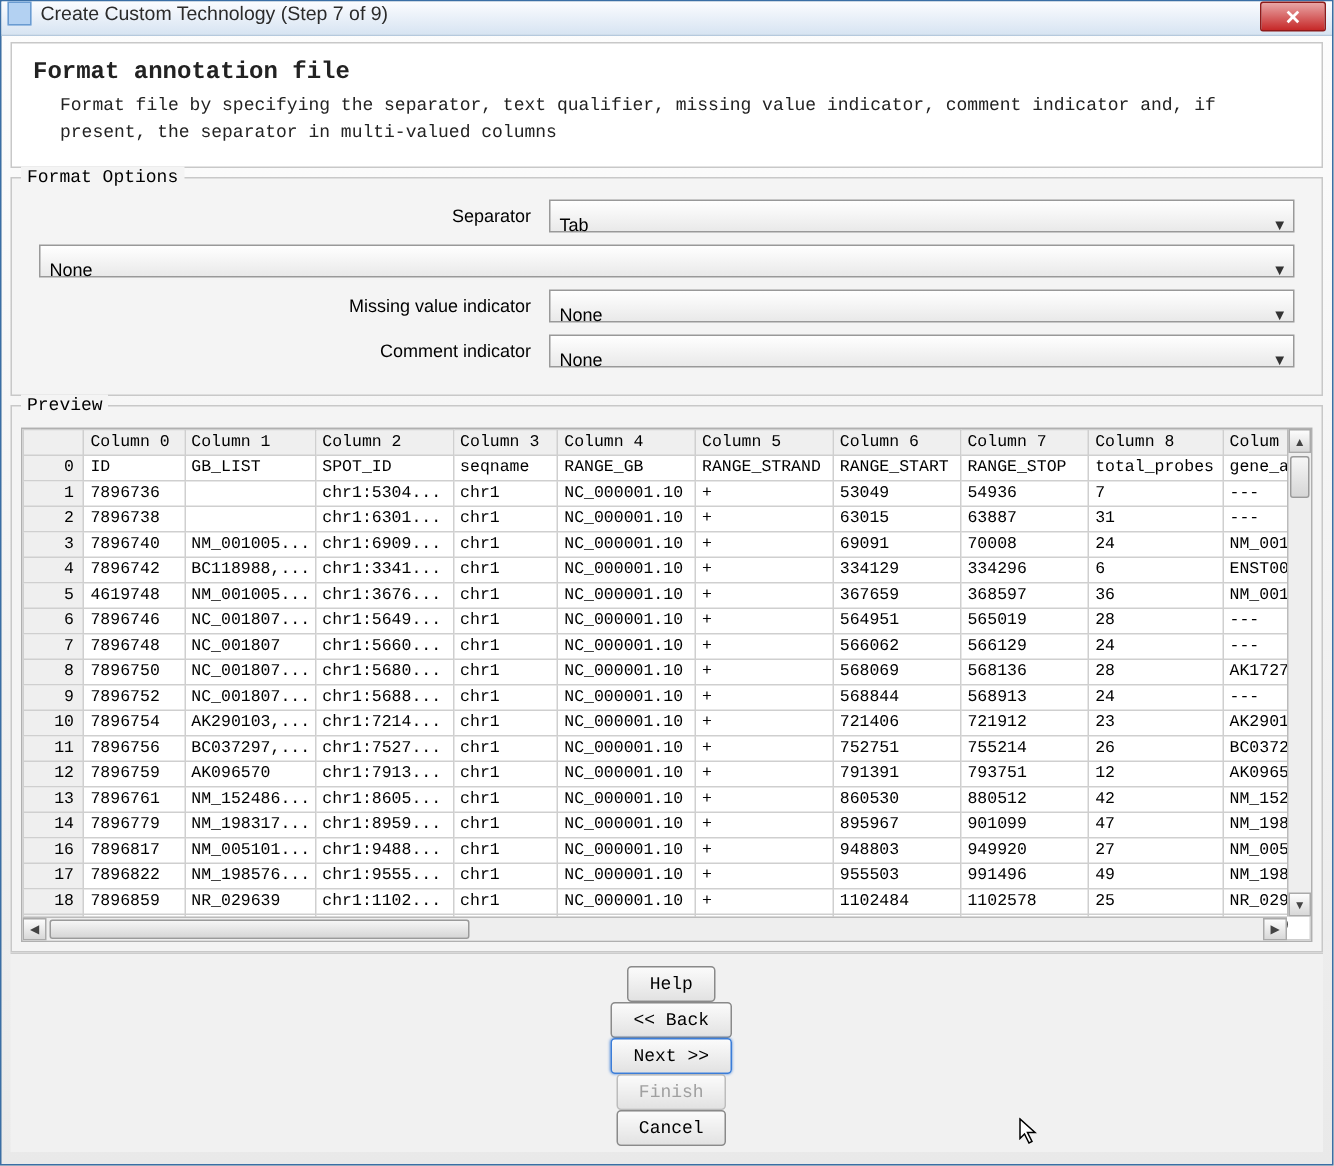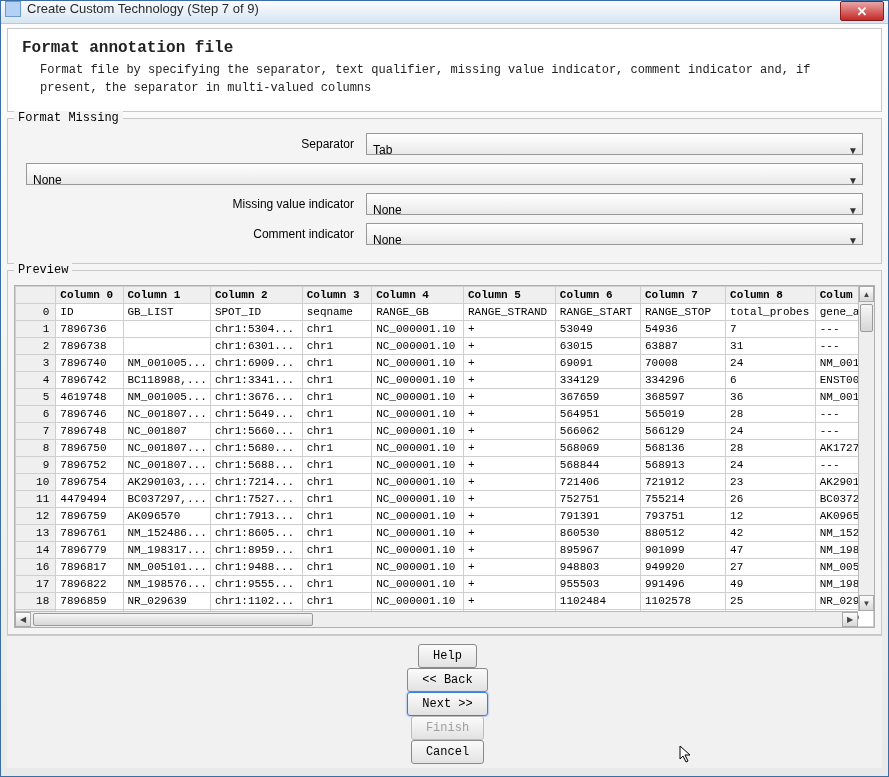--- a/index.html
+++ b/index.html
@@ -148,21 +148,21 @@
   border: 1px solid #cfcfcf;
   padding: 1px 4px;
   text-align: left;
   overflow: hidden;
   white-space: nowrap;
   text-overflow: clip;
   height: 17px;
 }
 th {
   background: #efefef;
-  font-weight: bold;
+  font-weight: normal;
   margin-left: 35px;
 }
 .rownum {
   background: #efefef;
   text-align: right;
   width: 36px;
   padding-right: 6px;
 }
 col.c-r { width: 36px; }
 col.c-0 { width: 60px; }
@@ -269,21 +269,21 @@
   </div>
 
   <div class="content">
 
     <div class="header-box">
       <h1>Format annotation file</h1>
       <p>Format file by specifying the separator, text qualifier, missing value indicator, comment indicator and, if present, the separator in multi-valued columns</p>
     </div>
 
     <div class="options-group">
-      <span class="legend">Format Missing</span>
+      <span class="legend">Format Options</span>
 
       <div class="opt-row">
         <label>Separator</label>
         <div class="select">
           <span>Tab</span>
           <span class="arrow">▼</span>
         </div>
       </div>
       <div class="opt-row">
         <div class="select">
@@ -479,21 +479,21 @@
                 <td>chr1</td>
                 <td>NC_000001.10</td>
                 <td>+</td>
                 <td>721406</td>
                 <td>721912</td>
                 <td>23</td>
                 <td>AK2901</td>
               </tr>
               <tr>
                 <td class="rownum">11</td>
-                <td>4479494</td>
+                <td>7896756</td>
                 <td>BC037297,...</td>
                 <td>chr1:7527...</td>
                 <td>chr1</td>
                 <td>NC_000001.10</td>
                 <td>+</td>
                 <td>752751</td>
                 <td>755214</td>
                 <td>26</td>
                 <td>BC0372</td>
               </tr>

